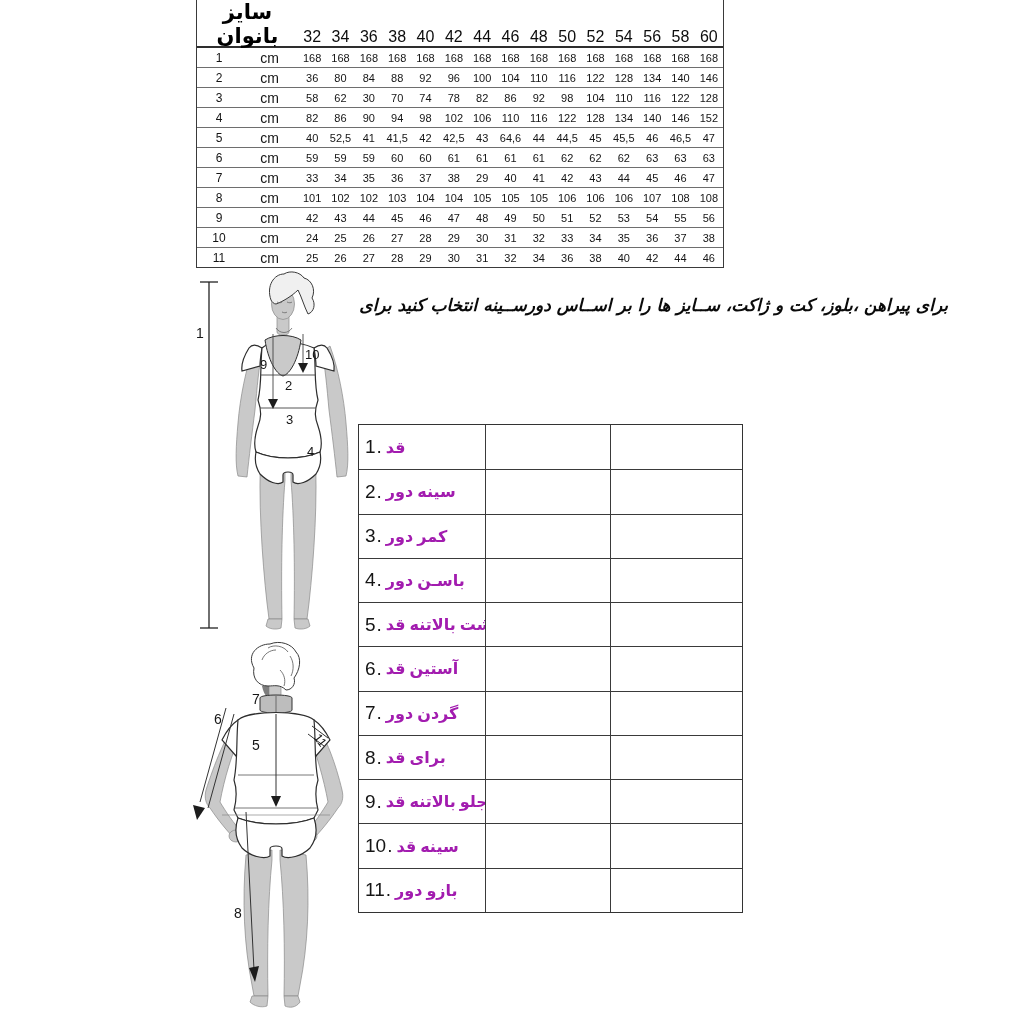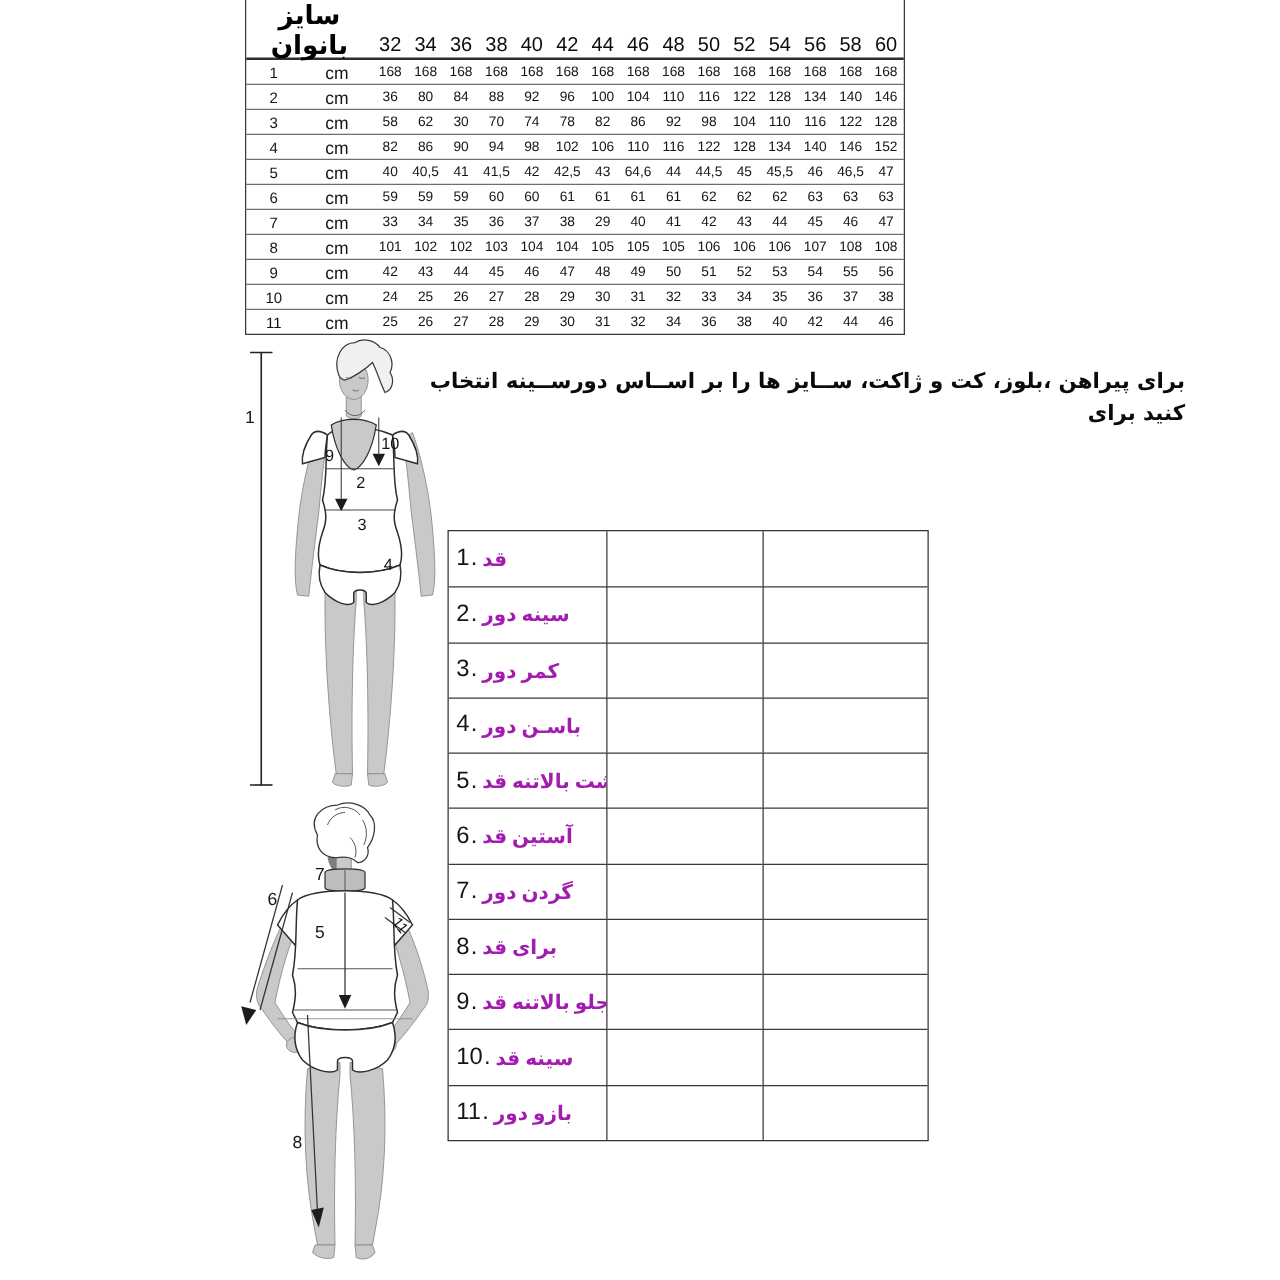--- a/index.html
+++ b/index.html
@@ -19,21 +19,21 @@
   .drow{height:19px;}
   .drow + .drow{border-top:1px solid #6e6e6e;}
   .ncell,.ucell,.vcell{display:flex;align-items:center;justify-content:center;
          font-family:"Liberation Sans","DejaVu Sans",sans-serif;color:#141414;}
   .ncell{font-size:12px;}
   .ucell{font-size:14px;}
   .vcell{font-size:11px;}
 
   
   .intro{position:absolute;top:292px;right:76px;width:612px;direction:rtl;
-         text-align:right;font-size:17px;font-weight:bold;line-height:26px;color:#0a0a0a;}
+         text-align:right;font-size:17px;font-weight:bold;line-height:26px;color:#0a0a0a;font-style:italic;}
 
   
   .mtable{position:absolute;left:358px;top:424px;width:385px;height:489px;
           border:1.5px solid #333;box-sizing:border-box;display:grid;
           grid-template-columns:126px 125px 1fr;grid-auto-rows:1fr;}
   .mcell{border-top:1.5px solid #3a3a3a;border-left:1.5px solid #3a3a3a;box-sizing:border-box;}
   .mcell.c0{border-left:none;display:flex;align-items:center;padding-left:6px;overflow:hidden;}
   .mcell.r0{border-top:none;}
   .mnum{font-family:"Liberation Sans","DejaVu Sans",sans-serif;font-size:19px;color:#151515;}
   .mdot{font-family:"Liberation Sans","DejaVu Sans",sans-serif;font-size:19px;color:#151515;margin:0 4px 0 1px;}
@@ -142,21 +142,21 @@
           <div class="vcell">128</div>
           <div class="vcell">134</div>
           <div class="vcell">140</div>
           <div class="vcell">146</div>
           <div class="vcell">152</div>
         </div>
         <div class="trow drow">
           <div class="ncell">5</div>
           <div class="ucell">cm</div>
           <div class="vcell">40</div>
-          <div class="vcell">40,5</div>
+          <div class="vcell">52,5</div>
           <div class="vcell">41</div>
           <div class="vcell">41,5</div>
           <div class="vcell">42</div>
           <div class="vcell">42,5</div>
           <div class="vcell">43</div>
           <div class="vcell">64,6</div>
           <div class="vcell">44</div>
           <div class="vcell">44,5</div>
           <div class="vcell">45</div>
           <div class="vcell">45,5</div>

